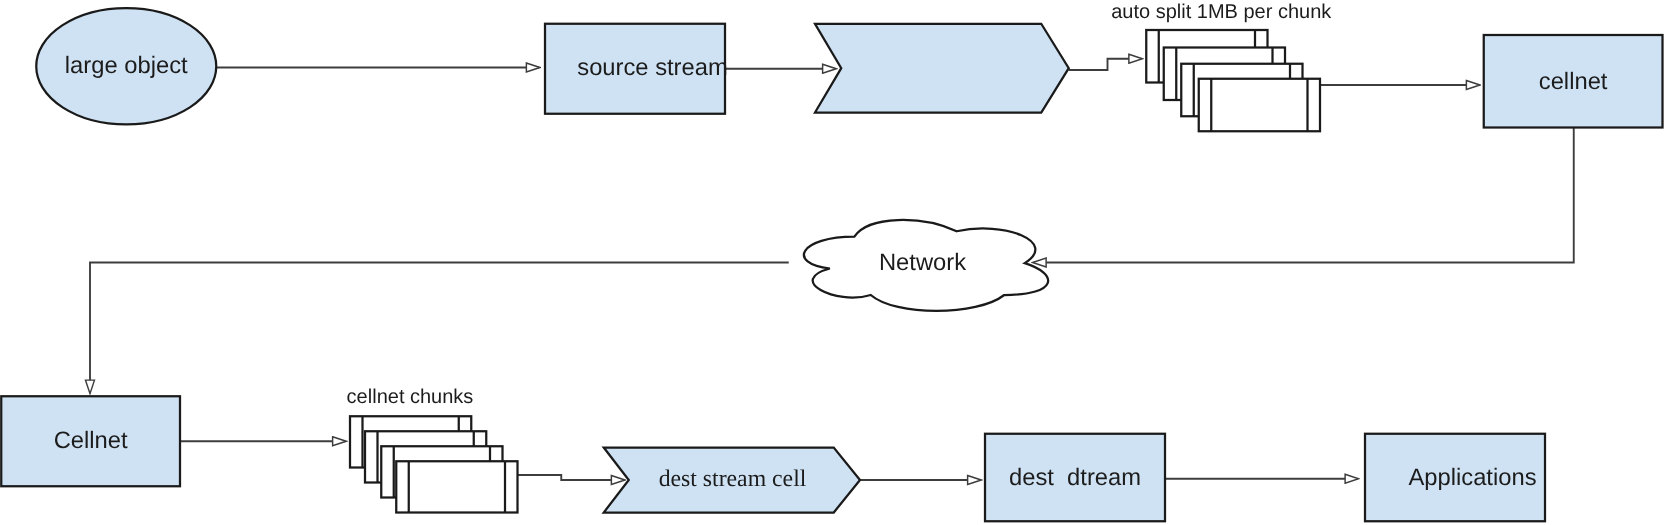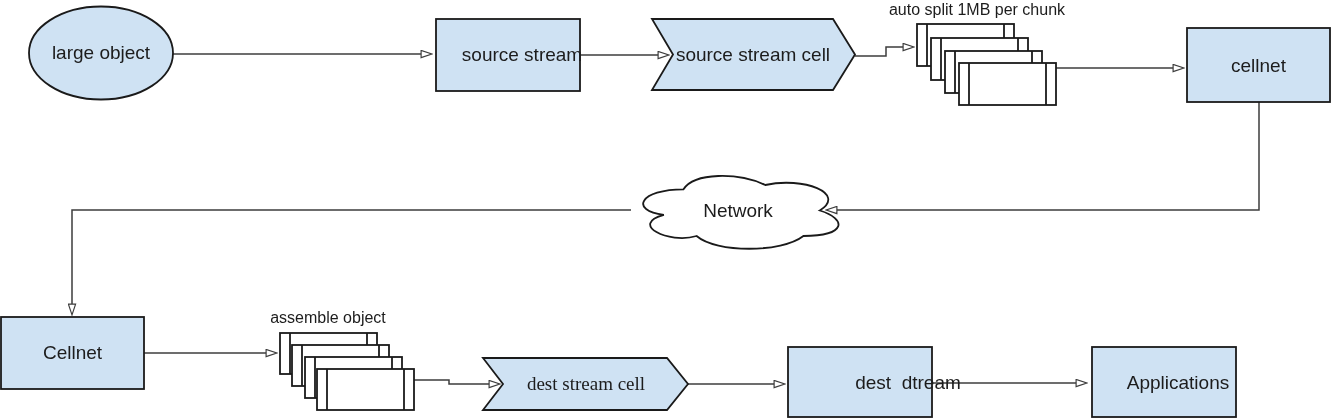--- a/index.html
+++ b/index.html
@@ -123,30 +123,29 @@
 
     <rect x="788" y="347" width="144" height="70" fill="#cfe2f3" stroke="#1a1a1a" stroke-width="1.8"></rect>
 
     <rect x="1092" y="347" width="144" height="70" fill="#cfe2f3" stroke="#1a1a1a" stroke-width="1.8"></rect>
   </svg>
 
   <div class="node-label" style="left:31px;top:45px;width:140px;">large object</div>
 
   <div class="node-label" style="left:436px;top:47px;width:172px;">source stream</div>
 
-  <div class="node-label" style="left:673px;top:47px;width:160px;">source stream cell</div>
 
   <div class="annot-label" style="left:877px;top:2px;width:200px;">auto split 1MB per chunk</div>
 
   <div class="node-label" style="left:1187px;top:58px;width:143px;">cellnet</div>
 
   <div class="node-label" style="left:668px;top:203px;width:140px;">Network</div>
 
   <div class="node-label" style="left:1px;top:345px;width:143px;">Cellnet</div>
 
-  <div class="annot-label" style="left:248px;top:310px;width:160px;">assemble object</div>
+  <div class="annot-label" style="left:248px;top:310px;width:160px;">cellnet chunks</div>
 
   <div class="node-label" style="left:505px;top:376px;width:162px;font-family:Liberation Serif, serif;">dest stream cell</div>
 
-  <div class="node-label" style="left:788px;top:375px;width:144px;margin-left:48px;">dest  dtream</div>
+  <div class="node-label" style="left:788px;top:375px;width:144px;">dest  dtream</div>
 
   <div class="node-label" style="left:1092px;top:375px;width:172px;">Applications</div>
 </div>
 
 </body></html>

